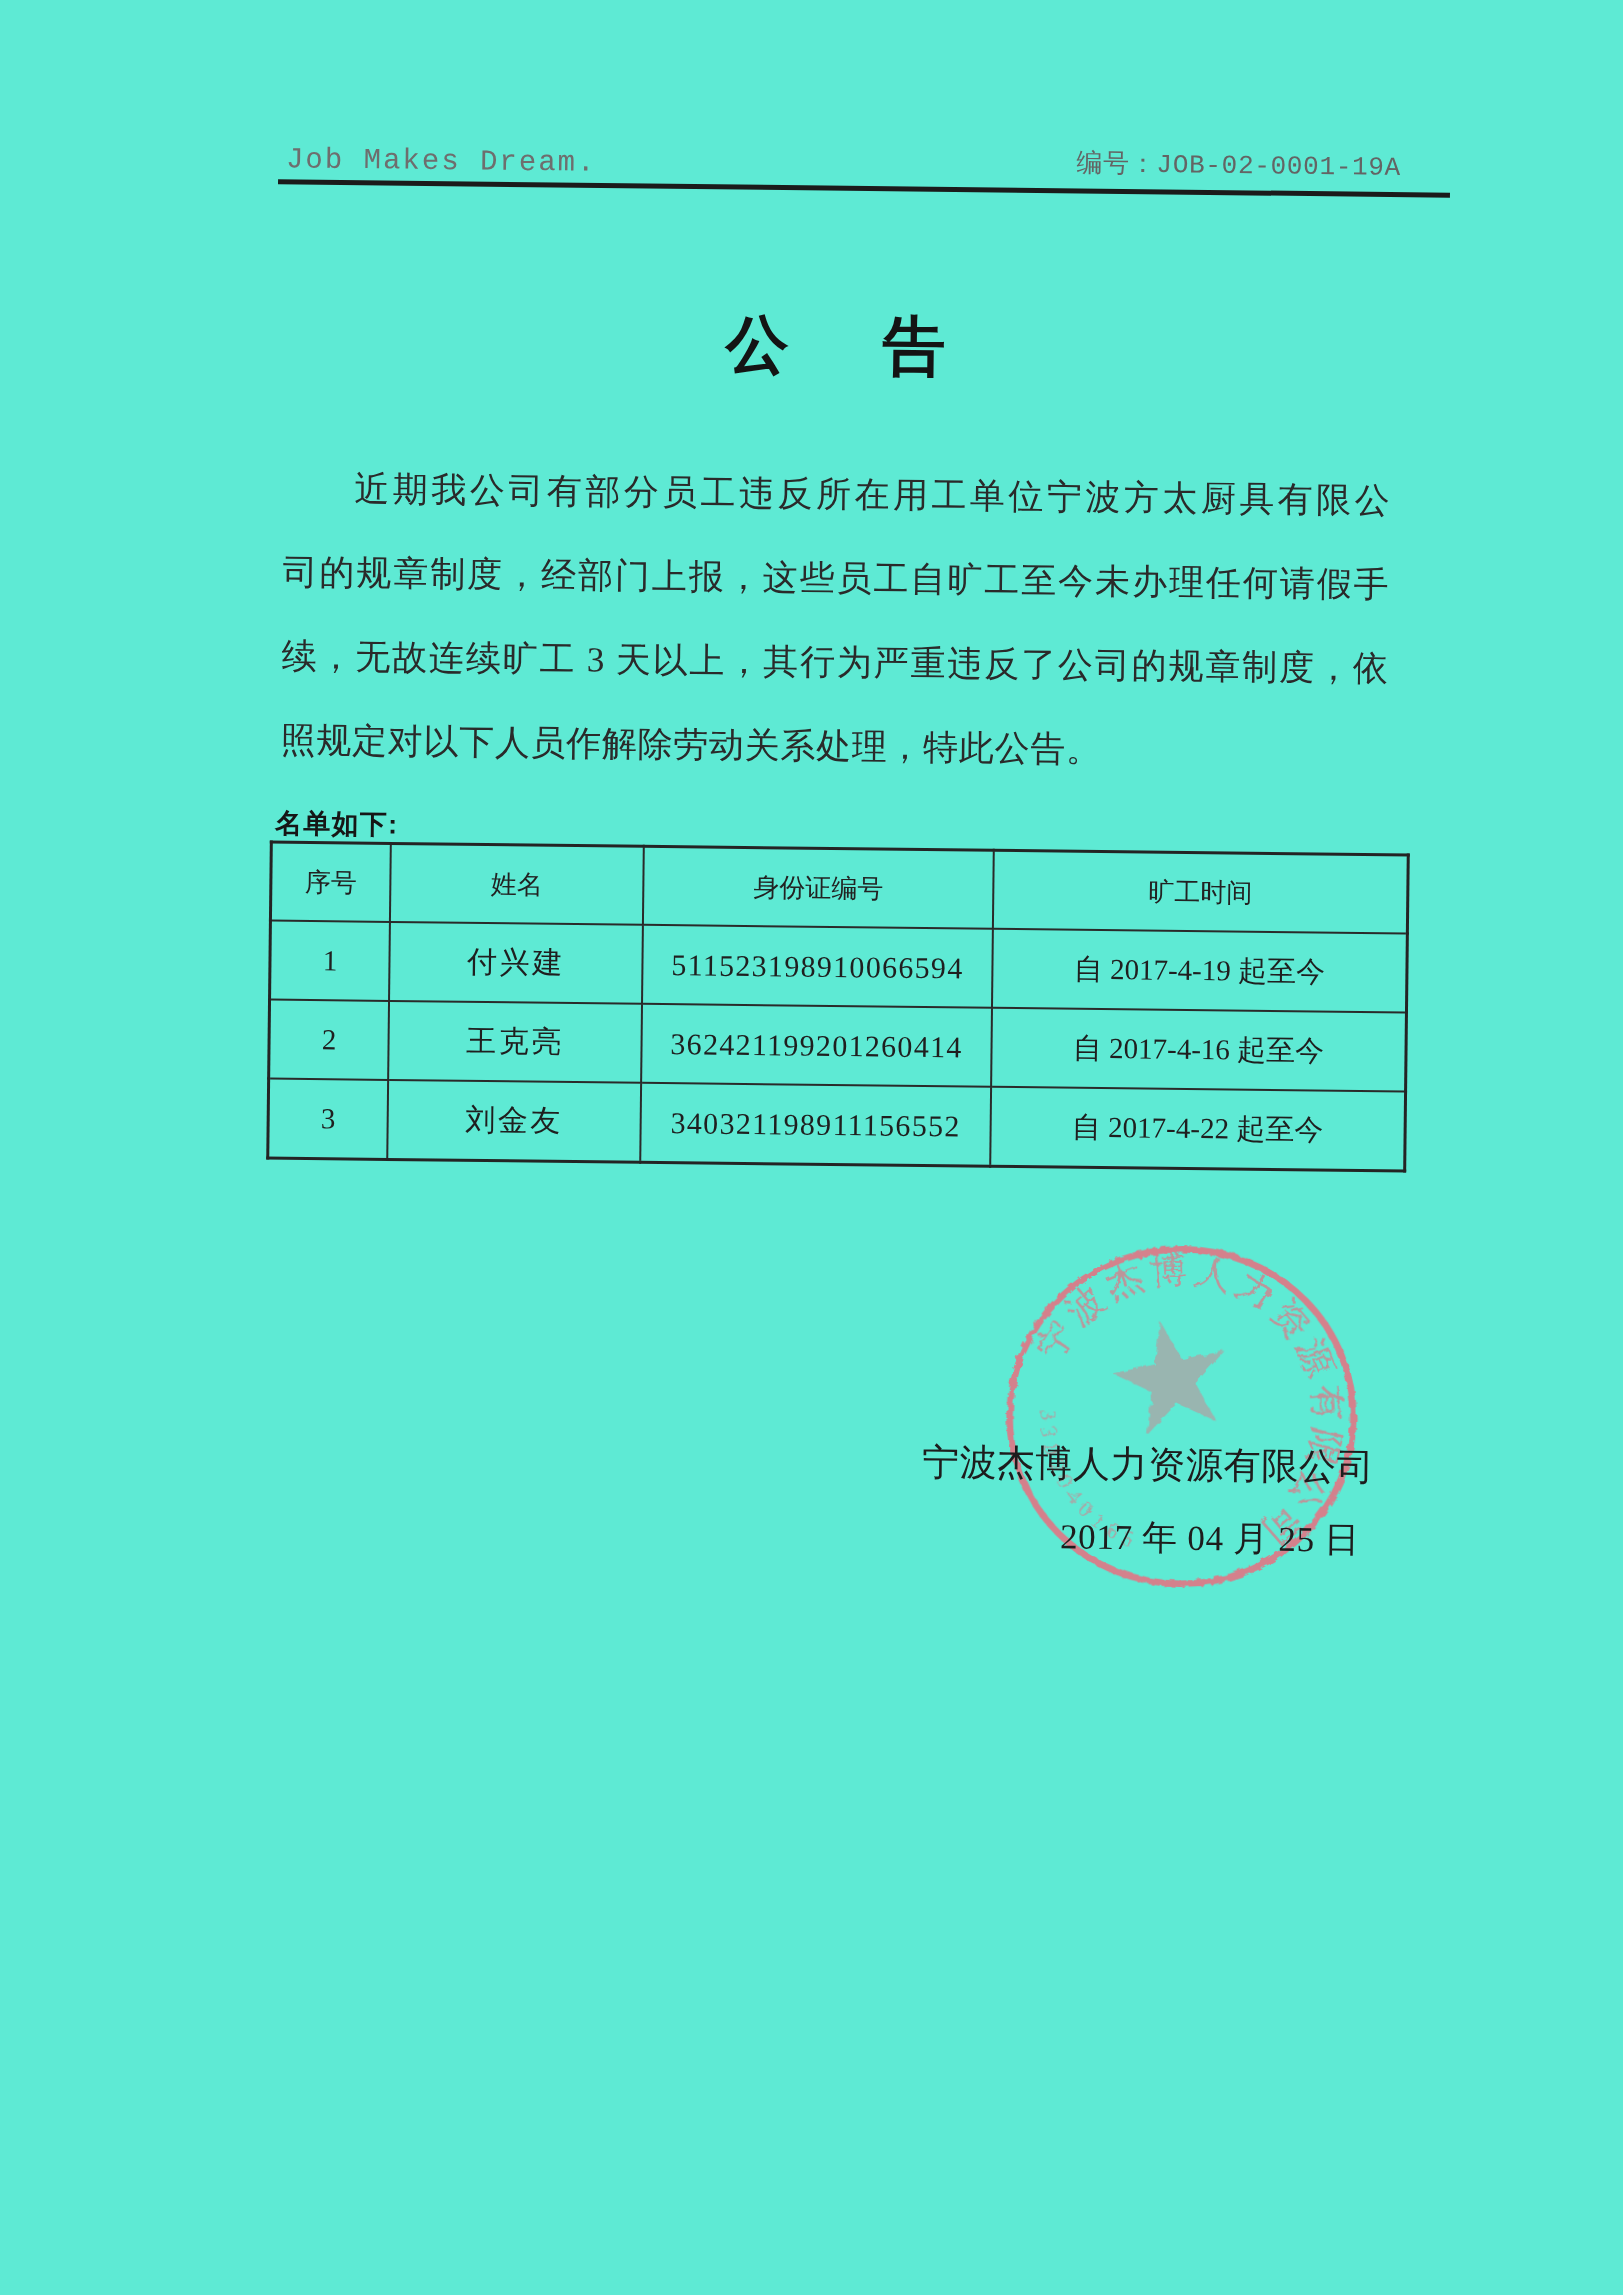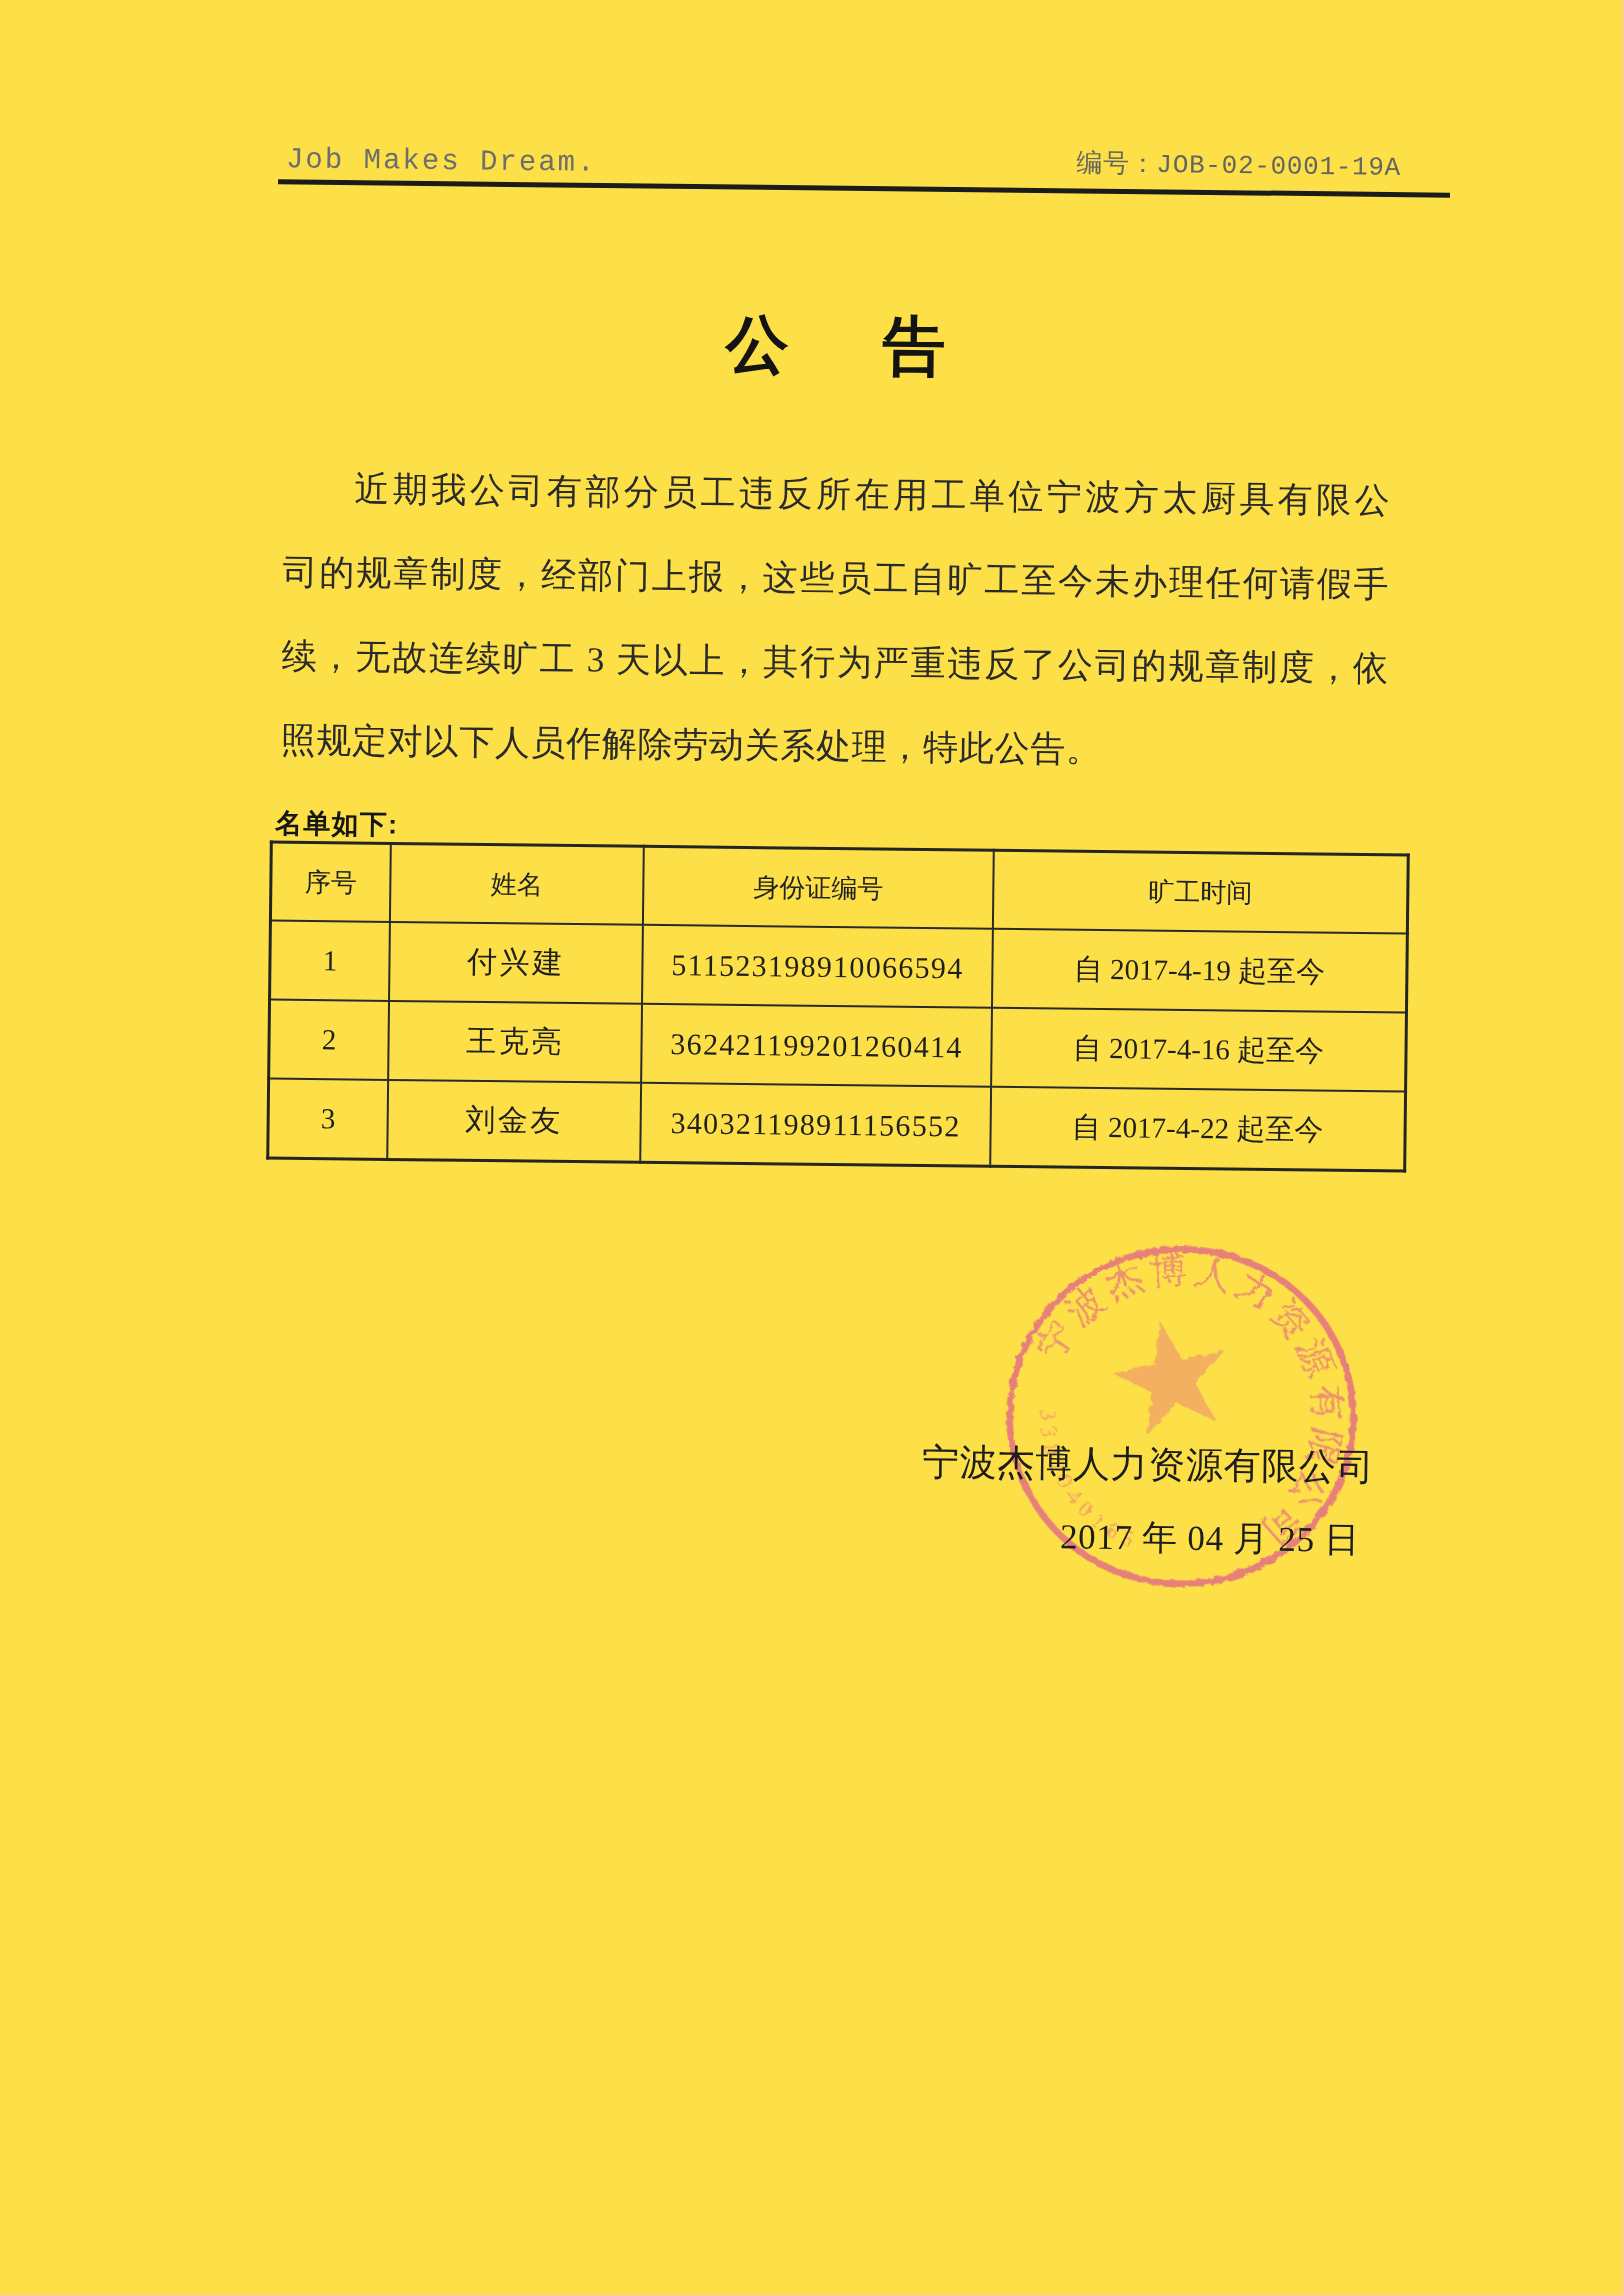--- a/index.html
+++ b/index.html
@@ -1,18 +1,18 @@
 <!DOCTYPE html>
 <html style="font-size:10.5px"><head>
 <meta charset="utf-8">
 <style>
   html,body{margin:0;padding:0;background:#ffffff;}
   .page{
     position:relative; width:1623px; height:2295px;
-    background:#fde047; overflow:hidden;
+    background:#5eead4; overflow:hidden;
     font-family:"Liberation Serif", serif;
     color:#262626;
   }
   .rot{transform:rotate(0.65deg); transform-origin:center center;}
 
   .slogan{
     position:absolute; left:286px; top:145px;
     font-family:"Liberation Mono", monospace;
     font-size:29px; letter-spacing:2px; color:#6e6e6e;
     white-space:nowrap;

